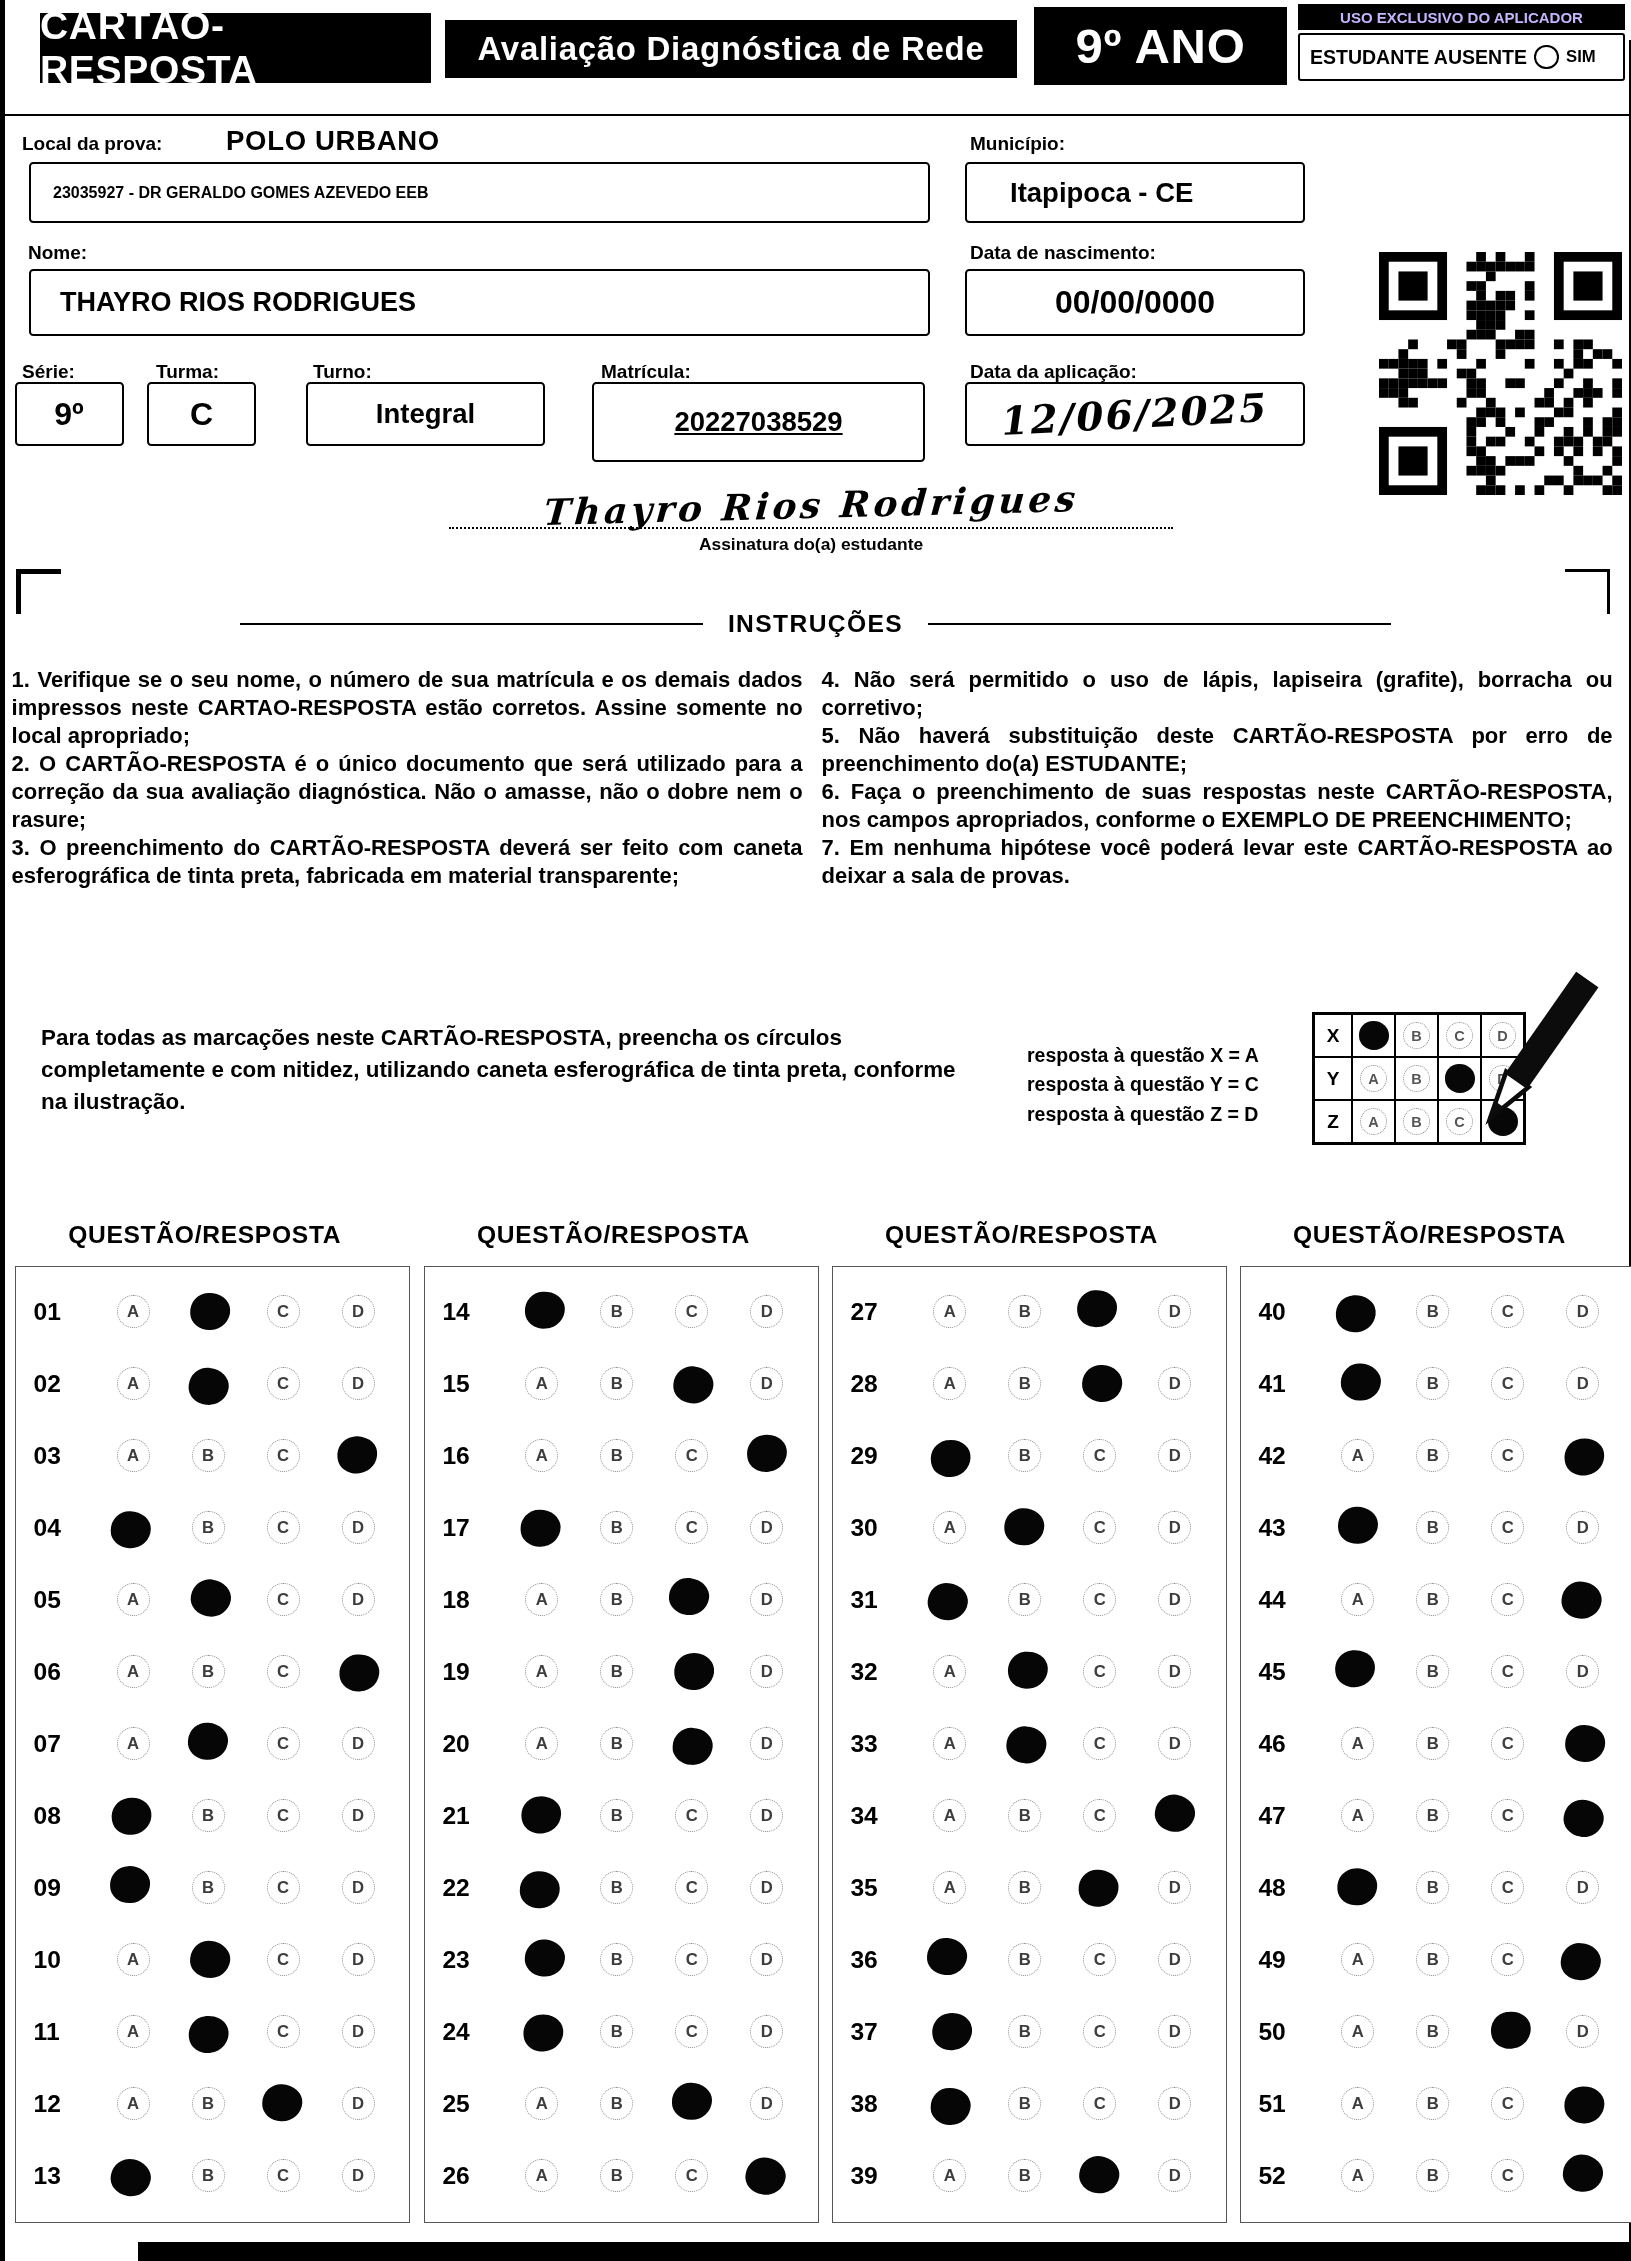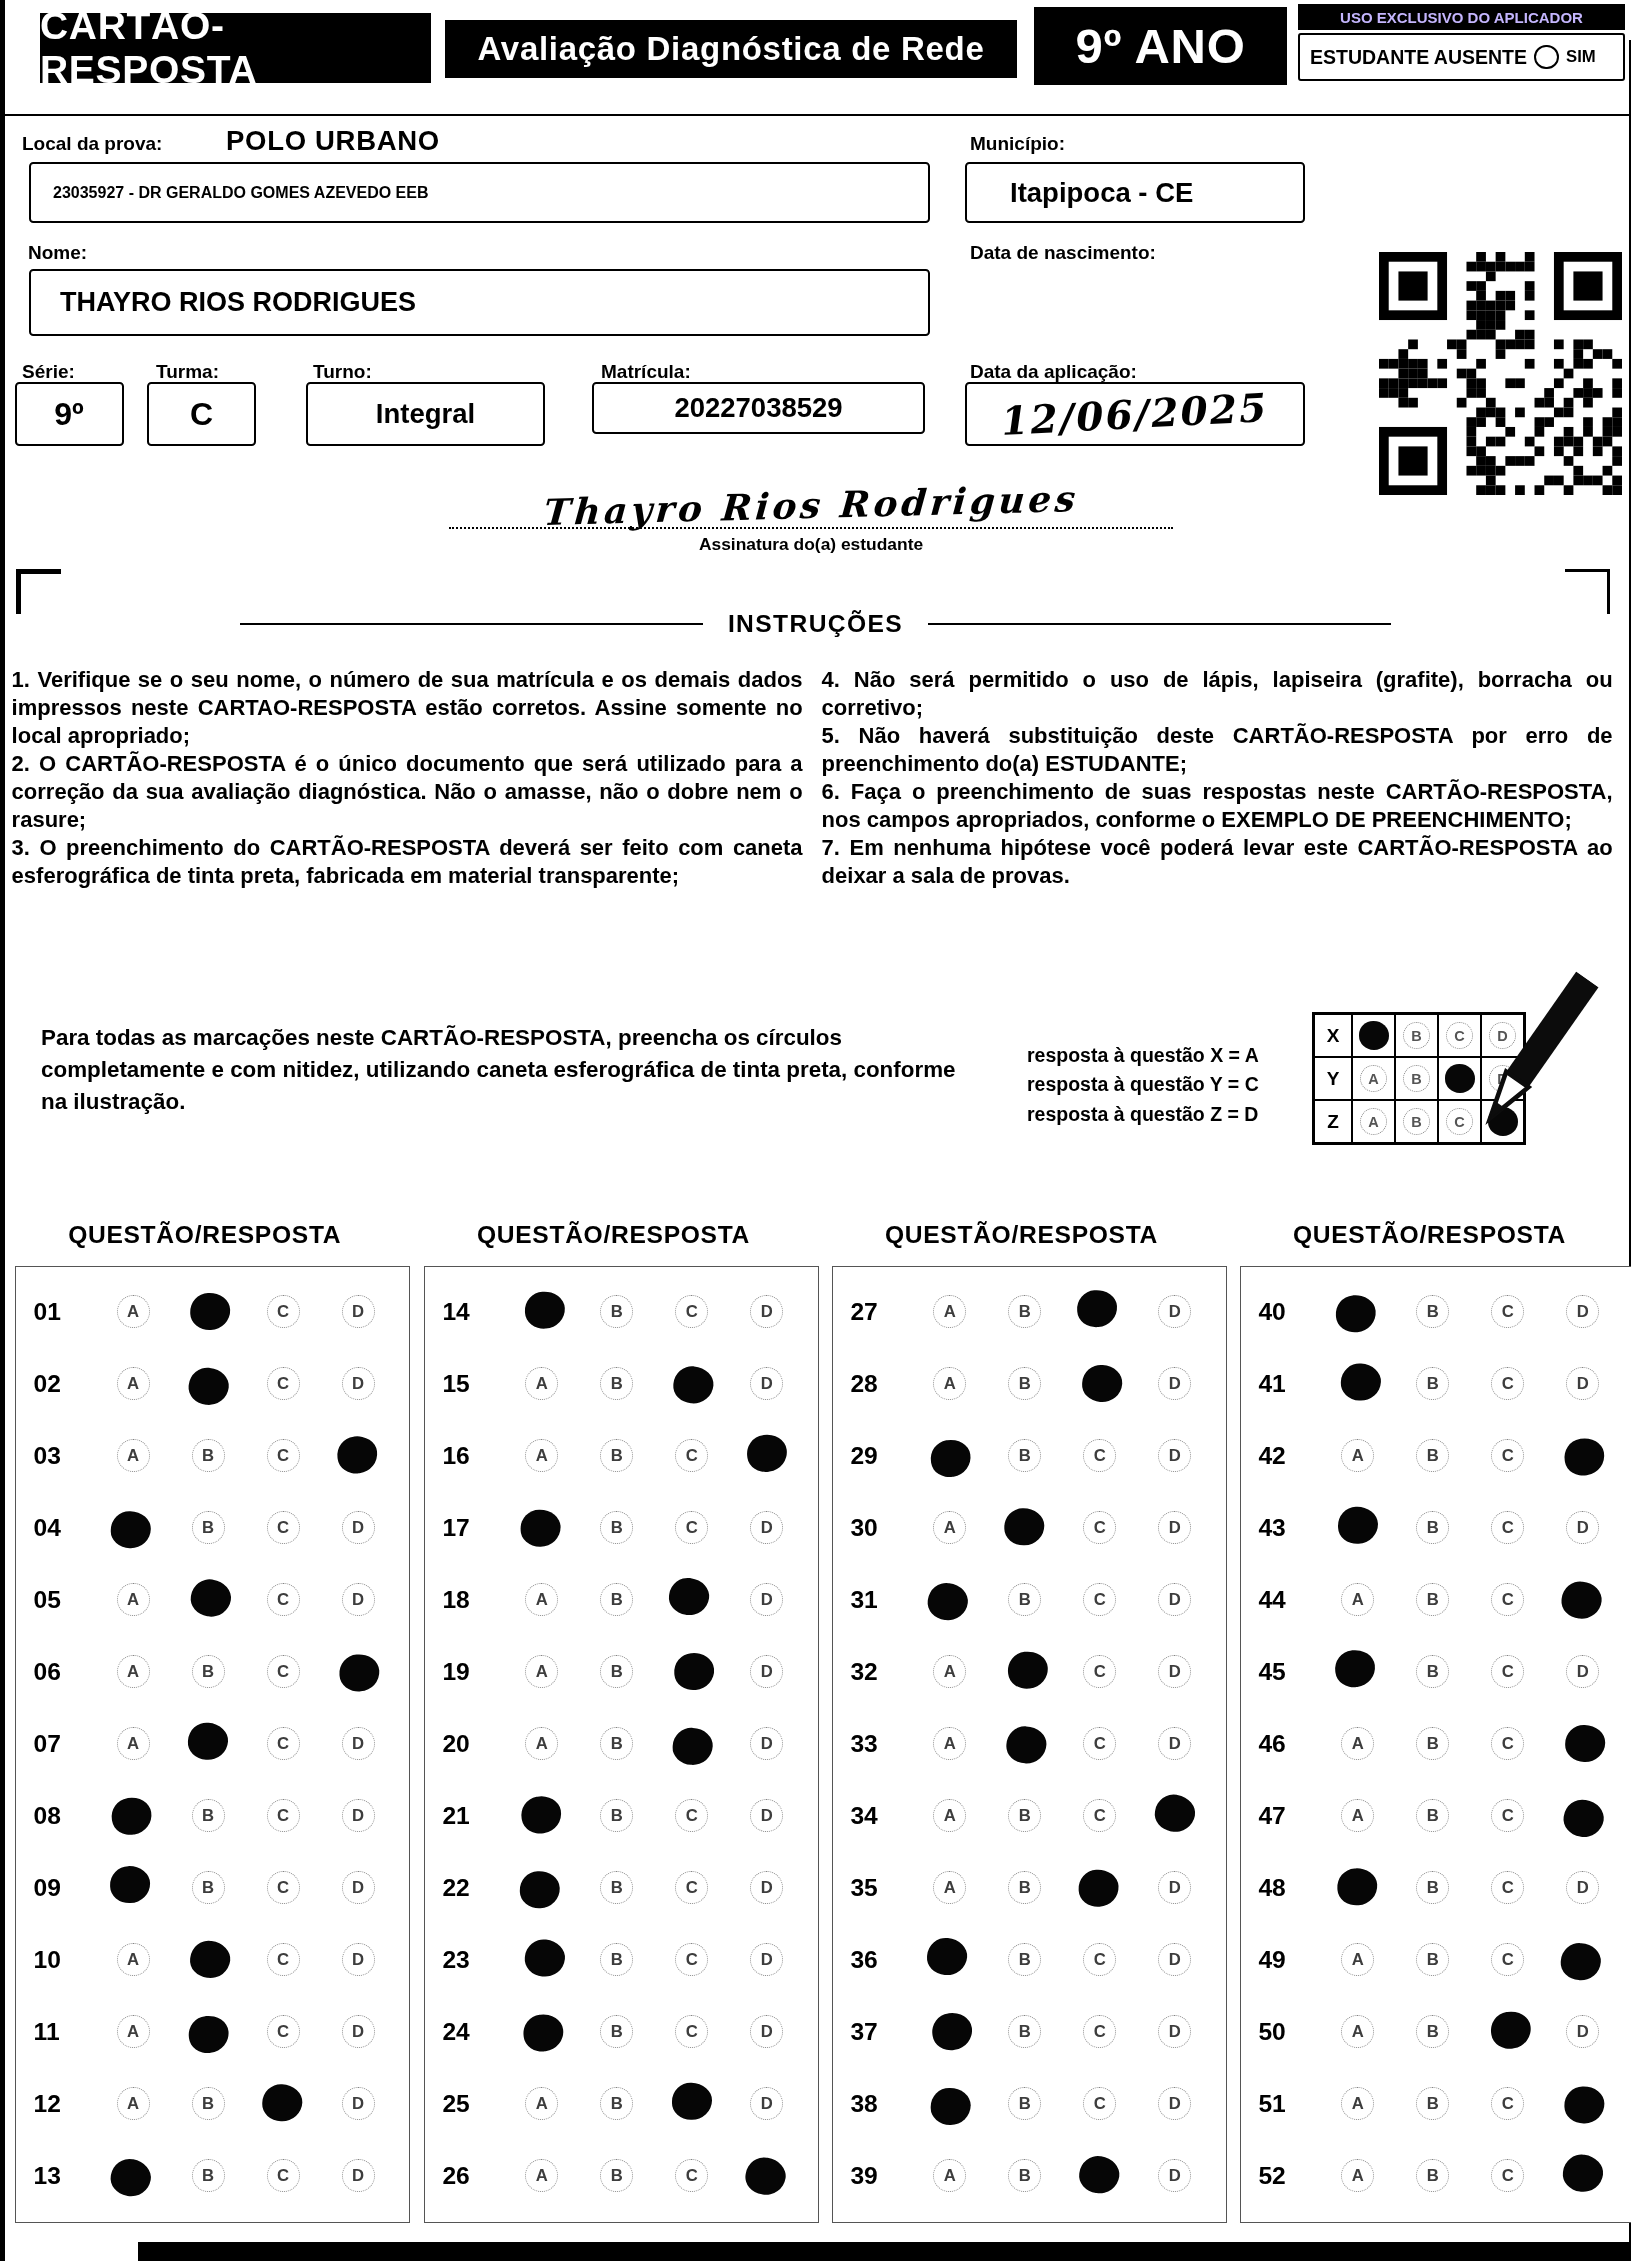--- a/index.html
+++ b/index.html
@@ -36,21 +36,21 @@
   .fieldbox { position:absolute; border:2.9px solid #000; border-radius:4.3px; background:#fff;
     display:flex; align-items:center; font-weight:bold; }
 
   .box-school { left:29px; top:162px; width:901px; height:61px; font-size:16px; padding-left:22px; }
   .box-municipio { left:965px; top:162px; width:340px; height:61px; font-size:27.5px; padding-left:43px; }
   .box-nome { left:29px; top:269px; width:901px; height:67px; font-size:27px; padding-left:29px; }
   .box-nasc { left:965px; top:269px; width:340px; height:67px; font-size:32px; justify-content:center; }
   .box-serie { left:14.5px;  top:382px; width:109px; height:64px; font-size:32px; justify-content:center; }
   .box-turma { left:147px; top:382px; width:109px; height:64px; font-size:32px; justify-content:center; }
   .box-turno { left:306px; top:382px; width:239px; height:64px; font-size:27.5px; justify-content:center; }
-  .box-matricula { left:592px; top:382px; width:333px; height:52px; font-size:27.5px; justify-content:center; }
+  .box-matricula { left:592px; top:382px; width:333px; height:80px; font-size:27.5px; justify-content:center;text-decoration:underline; }
   .box-aplicacao { left:965px; top:382px; width:340px; height:64px; justify-content:center; border-radius:4.3px; }
 
   .handwriting { font-family:"DejaVu Serif", serif; font-style:italic; font-weight:bold; }
   .date-hand { font-size:39px; transform:rotate(-3deg); letter-spacing:2.2px; }
 
   .qr { position:absolute; left:1379px; top:252px; width:243px; height:243px; }
 
   .sig-wrap { position:absolute; left:449px; top:484px; width:724px; text-align:center; }
   .sig-line { border-bottom:2.9px dotted #000; padding-bottom:1.4px; }
   .sig-text { font-size:36px; transform:rotate(-1.5deg) skewX(-6deg); display:inline-block; letter-spacing:3.6px; }
@@ -123,20 +123,21 @@
   <div class="lbl" style="left:22px; top:133px;">Local da prova:</div>
   <div class="val-inline" style="left:226px; top:125px;">POLO URBANO</div>
   <div class="lbl" style="left:970px; top:133px;">Município:</div>
 
   <div class="fieldbox box-school">23035927 - DR GERALDO GOMES AZEVEDO EEB</div>
   <div class="fieldbox box-municipio">Itapipoca - CE</div>
 
   <div class="lbl" style="left:28px; top:242px;">Nome:</div>
   <div class="lbl" style="left:970px; top:242px;">Data de nascimento:</div>
   <div class="fieldbox box-nome">THAYRO RIOS RODRIGUES</div>
+  <div class="fieldbox box-nasc">00/00/0000</div>
 
   <svg class="qr" id="qr" viewBox="0 0 325 325">
       <rect x="0" y="0" width="325" height="325" fill="#ffffff"></rect>
       <rect x="130" y="0" width="13" height="13" fill="#000"></rect>
       <rect x="156" y="0" width="13" height="13" fill="#000"></rect>
       <rect x="195" y="0" width="13" height="13" fill="#000"></rect>
       <rect x="117" y="13" width="13" height="13" fill="#000"></rect>
       <rect x="130" y="13" width="13" height="13" fill="#000"></rect>
       <rect x="143" y="13" width="13" height="13" fill="#000"></rect>
       <rect x="156" y="13" width="13" height="13" fill="#000"></rect>

